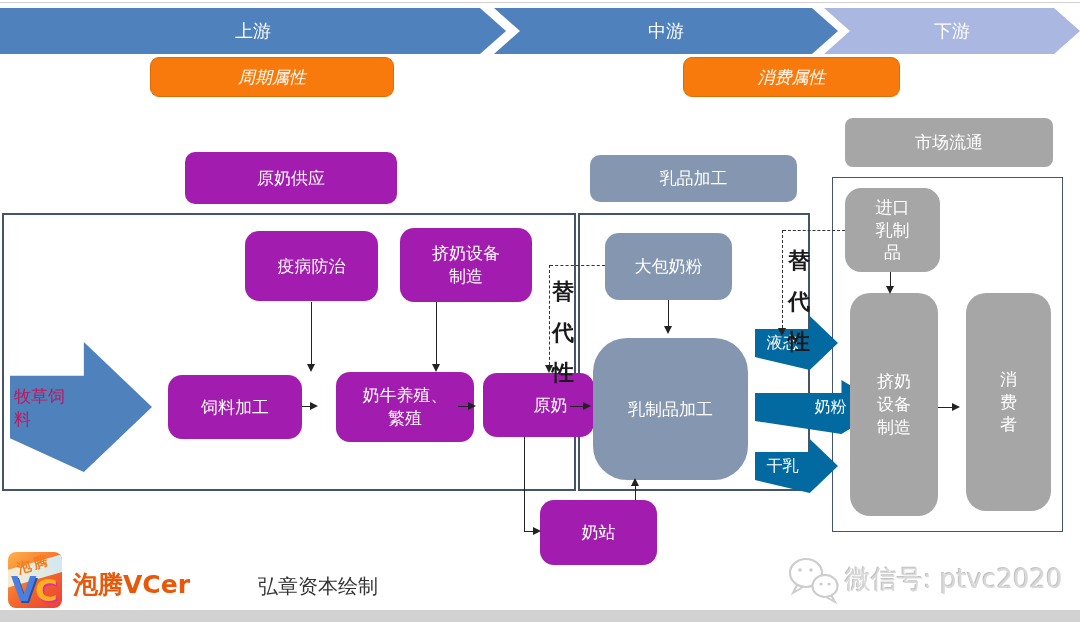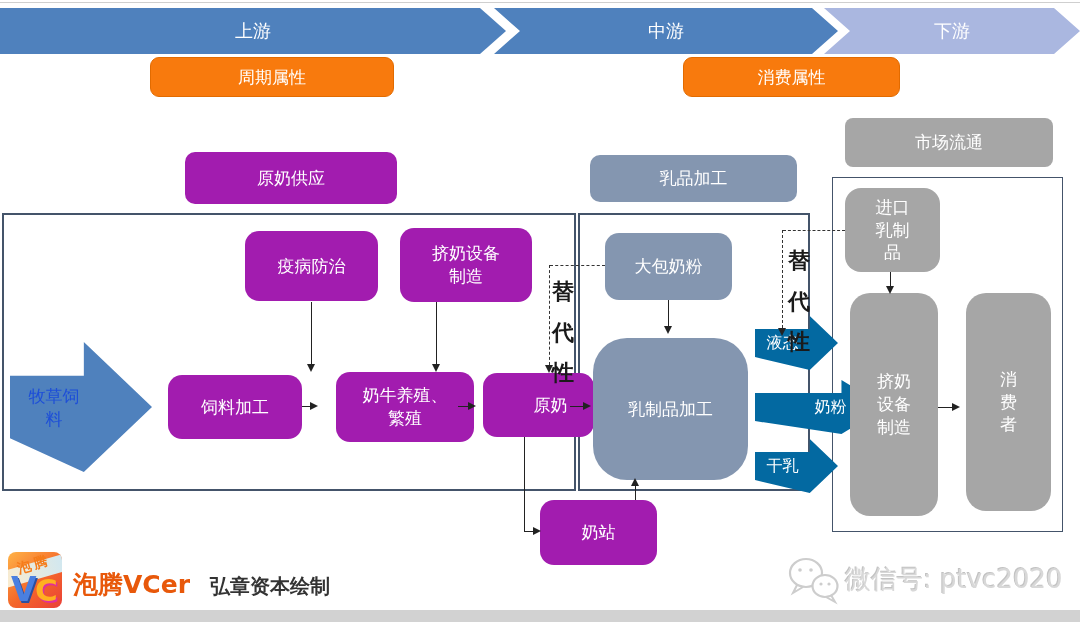--- a/index.html
+++ b/index.html
@@ -4,21 +4,21 @@
 <style>
   html,body{margin:0;padding:0;background:#fff;}
   #canvas{position:relative;width:1080px;height:622px;background:#fff;overflow:hidden;
           font-family:"DejaVu Sans","Liberation Sans",sans-serif;}
   .abs{position:absolute;}
   .chev{position:absolute;top:8px;height:46px;display:flex;align-items:center;justify-content:center;
         color:#fff;font-size:18px;}
   .chev1{clip-path:polygon(0 0,calc(100% - 26px) 0,100% 50%,calc(100% - 26px) 100%,0 100%);}
   .chev2{clip-path:polygon(0 0,calc(100% - 26px) 0,100% 50%,calc(100% - 26px) 100%,0 100%,26px 50%);}
   .tag{position:absolute;display:flex;align-items:center;justify-content:center;color:#fff;
-       font-size:17px;background:#f87a0d;border:1px solid #e26b00;border-radius:9px;}
+       font-size:17px;background:#f87a0d;border:1px solid #e26b00;border-radius:9px;font-style:italic;}
   .hdr{position:absolute;display:flex;align-items:center;justify-content:center;color:#fff;
        font-size:17px;border-radius:10px;}
   .sect{position:absolute;border:2px solid #44546a;background:transparent;}
   .node{position:absolute;display:flex;align-items:center;justify-content:center;color:#fff;
         font-size:17px;line-height:1.35;text-align:center;border-radius:14px;}
   .blue{background:#a21caf;}
   .gblue{background:#8496b0;}
   .gray{background:#a6a6a6;}
   .wrapbox{word-break:break-all;display:inline-block;}
   .bigarrow{position:absolute;background:#4f81bd;
@@ -32,21 +32,21 @@
   .dash-h{position:absolute;height:0;border-top:1.4px dashed #333;}
   .dash-v{position:absolute;width:0;border-left:1.4px dashed #333;}
   .ah{position:absolute;width:0;height:0;}
   .ah-r{border-top:4.5px solid transparent;border-bottom:4.5px solid transparent;border-left:8px solid #222;}
   .ah-d{border-left:4.5px solid transparent;border-right:4.5px solid transparent;border-top:8px solid #222;}
   .ah-u{border-left:4.5px solid transparent;border-right:4.5px solid transparent;border-bottom:8px solid #222;}
   .subst{position:absolute;color:#1a1a1a;font-size:22px;line-height:1.85;width:19px;
          word-break:break-all;font-weight:bold;}
   .footer-brand{position:absolute;left:73px;top:568px;display:flex;align-items:baseline;gap:20px;}
   .brand-name{color:#e8580a;font-size:25px;font-weight:bold;}
-  .credit{color:#333;font-size:20px;font-weight:bold;}
+  .credit{color:#333;font-size:20px;font-weight:normal;margin-left:48px;}
   .wechat-text{position:absolute;left:845px;top:562px;font-size:26px;color:#d8d8d8;
          text-shadow:1px 1px 0 #ffffff,-1px -1px 0 #c2c2c2;}
   .bottom-bar{position:absolute;left:0;top:610px;width:1080px;height:12px;background:#d2d2d2;}
   .top-hairline{position:absolute;left:0;top:2px;width:1080px;height:1px;background:#cfcfcf;}
   .logo{position:absolute;left:8px;top:552px;width:54px;height:56px;border-radius:8px;overflow:hidden;
         background:linear-gradient(140deg,#ffb347 0%,#f4672a 55%,#ea3f38 100%);}
   .logo-band{position:absolute;left:-12px;top:8px;width:95px;height:17px;
         background:linear-gradient(90deg,#ffeccb,#bfe6ff);transform:rotate(-16deg);}
   .logo-cn{position:absolute;left:9px;top:4px;color:#f57c1a;font-size:14px;font-weight:bold;
         letter-spacing:3px;transform:rotate(-16deg);}
@@ -87,21 +87,21 @@
   </div>
   <div class="hdr gray" style="left:845px;top:118px;width:208px;height:49px;border-radius:8px;">
     <span>市场流通</span>
   </div>
 
   <div class="sect" style="left:2px;top:213px;width:570px;height:274px;"></div>
   <div class="sect" style="left:578px;top:213px;width:228px;height:274px;"></div>
   <div class="sect" style="left:832px;top:177px;width:229px;height:353px;border-width:1.5px;"></div>
 
   <div class="bigarrow" style="left:10px;top:342px;width:142px;height:130px;"></div>
-  <div class="abs" style="left:14px;top:385px;width:80px;color:#1d4ed8;font-size:17px;line-height:1.35;text-align:center;">
+  <div class="abs" style="left:14px;top:385px;width:80px;color:#be185d;font-size:17px;line-height:1.35;text-align:left;">
     <span class="wrapbox" style="width:55px;">牧草饲料</span>
   </div>
 
   <div class="node blue" style="left:168px;top:375px;width:134px;height:64px;">
     <span>饲料加工</span>
   </div>
 
   <div class="node blue" style="left:245px;top:231px;width:133px;height:70px;">
     <span>疫病防治</span>
   </div>

